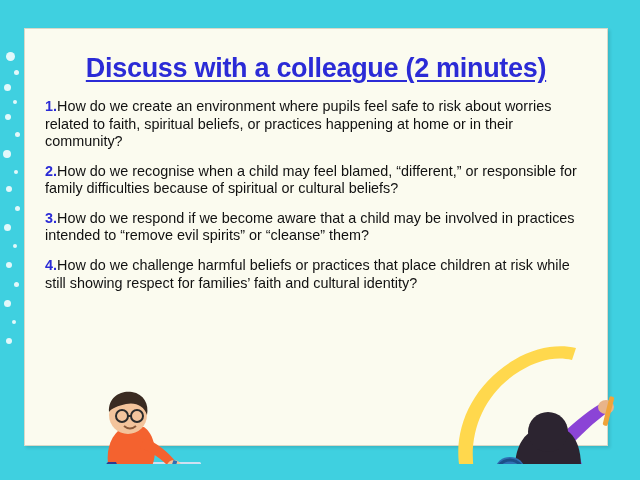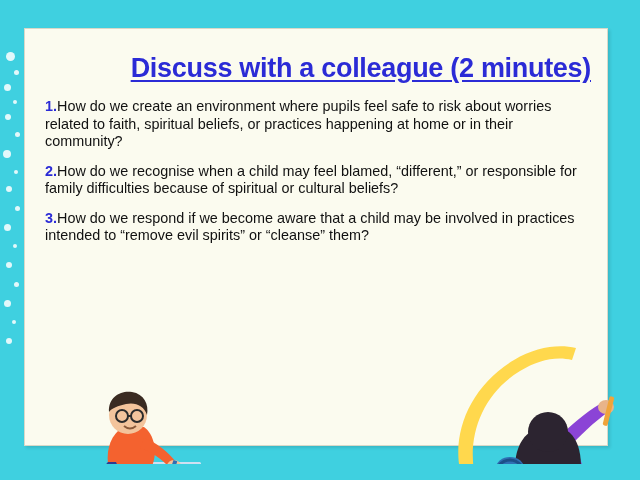--- a/index.html
+++ b/index.html
@@ -38,21 +38,21 @@
     top: 28px;
     width: 584px;
     height: 418px;
     background: #fbfbef;
     border: 1px solid #d8d8c8;
     box-shadow: 2px 2px 3px rgba(0,0,0,0.12);
     box-sizing: border-box;
     padding: 18px 16px 10px 16px;
   }
   #title {
-    text-align: right;
+    text-align: center;
     color: #2b2bd6;
     font-weight: bold;
     font-size: 27px;
     letter-spacing: -0.3px;
     text-decoration: underline;
     text-underline-offset: 3px;
     margin: 6px 0 14px 0;
     white-space: nowrap;
   }
   .q {
@@ -117,20 +117,21 @@
 
   <div id="card">
     <div id="title">Discuss with a colleague (2 minutes)</div>
 
     <p class="q"><span class="qnum">1.</span><span>How do we create an environment where pupils feel safe to risk about worries related to faith, spiritual beliefs, or practices happening at home or in their community?</span></p>
 
     <p class="q"><span class="qnum">2.</span><span>How do we recognise when a child may feel blamed, “different,” or responsible for family difficulties because of spiritual or cultural beliefs?</span></p>
 
     <p class="q"><span class="qnum">3.</span><span>How do we respond if we become aware that a child may be involved in practices intended to “remove evil spirits” or “cleanse” them?</span></p>
 
+    <p class="q"><span class="qnum">4.</span><span>How do we challenge harmful beliefs or practices that place children at risk while still showing respect for families’ faith and cultural identity?</span></p>
 
   </div>
 
   <svg id="swoosh" class="fig" viewBox="0 0 130 150">
     <path d="M8,140 C0,100 20,55 62,30 C84,17 106,14 124,18 L120,30 C104,26 86,30 68,41 C32,63 16,102 22,141 Z" fill="#ffd84d"></path>
   </svg>
 
   <svg class="fig" style="left:78px; top:382px; width:130px; height:98px;" viewBox="0 0 130 98">
 
     <path d="M36,80 L122,80 L130,98 L28,98 Z" fill="#eef4fb"></path>

